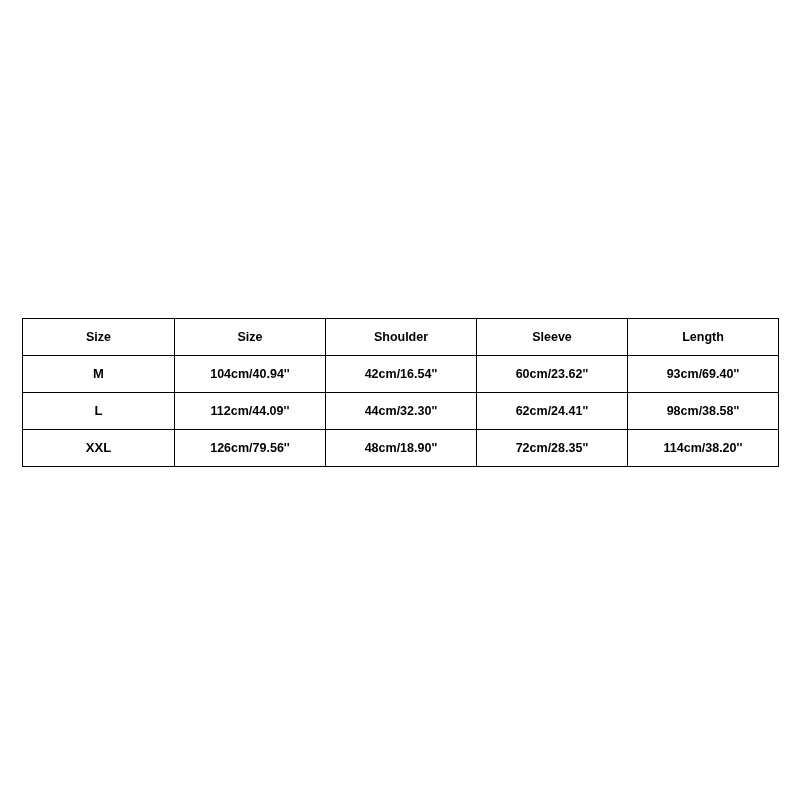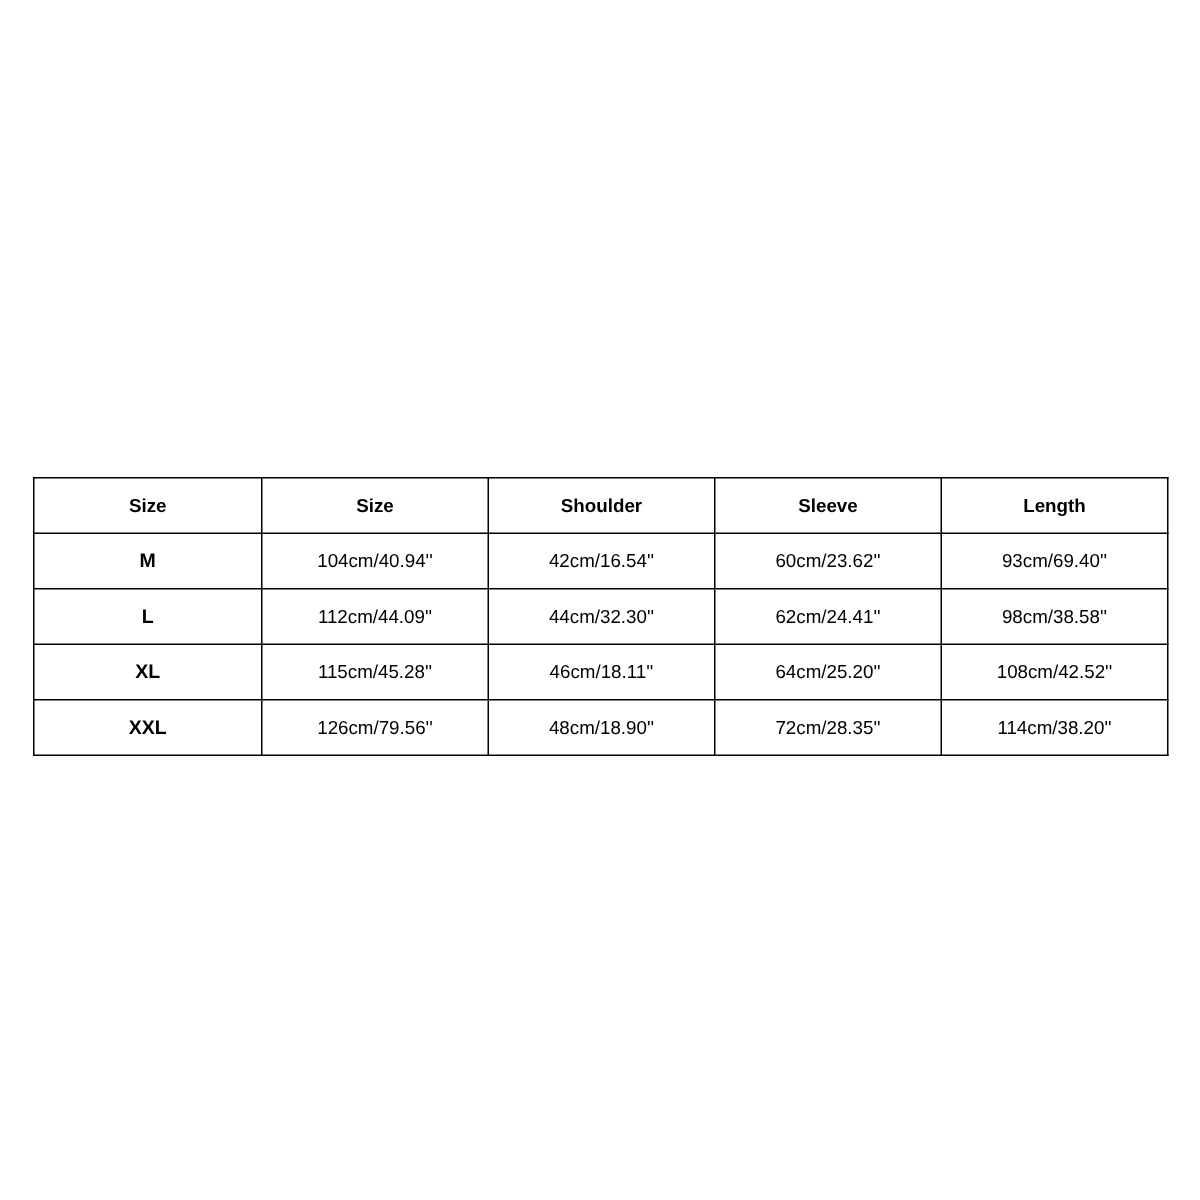--- a/index.html
+++ b/index.html
@@ -43,21 +43,21 @@
   }
   table.size-table thead th {
     font-weight: bold;
     font-size: 12.5px;
   }
   table.size-table td.size-cell {
     font-weight: bold;
     font-size: 13px;
   }
   table.size-table td.measure-cell {
-    font-weight: normal;
+    font-weight: bold;
     font-size: 12.5px;
   }
   col.col-size { width: 152px; }
   col.col-meas { width: 151px; }
 </style>
 </head>
 <body>
 
 <div class="page">
   <div class="size-table-wrap">
@@ -87,27 +87,20 @@
           <td class="measure-cell">93cm/69.40''</td>
         </tr>
         <tr>
           <td class="size-cell">L</td>
           <td class="measure-cell">112cm/44.09''</td>
           <td class="measure-cell">44cm/32.30''</td>
           <td class="measure-cell">62cm/24.41''</td>
           <td class="measure-cell">98cm/38.58''</td>
         </tr>
         <tr>
-          <td class="size-cell">XL</td>
-          <td class="measure-cell">115cm/45.28''</td>
-          <td class="measure-cell">46cm/18.11''</td>
-          <td class="measure-cell">64cm/25.20''</td>
-          <td class="measure-cell">108cm/42.52''</td>
-        </tr>
-        <tr>
           <td class="size-cell">XXL</td>
           <td class="measure-cell">126cm/79.56''</td>
           <td class="measure-cell">48cm/18.90''</td>
           <td class="measure-cell">72cm/28.35''</td>
           <td class="measure-cell">114cm/38.20''</td>
         </tr>
       </tbody>
     </table>
   </div>
 </div>

